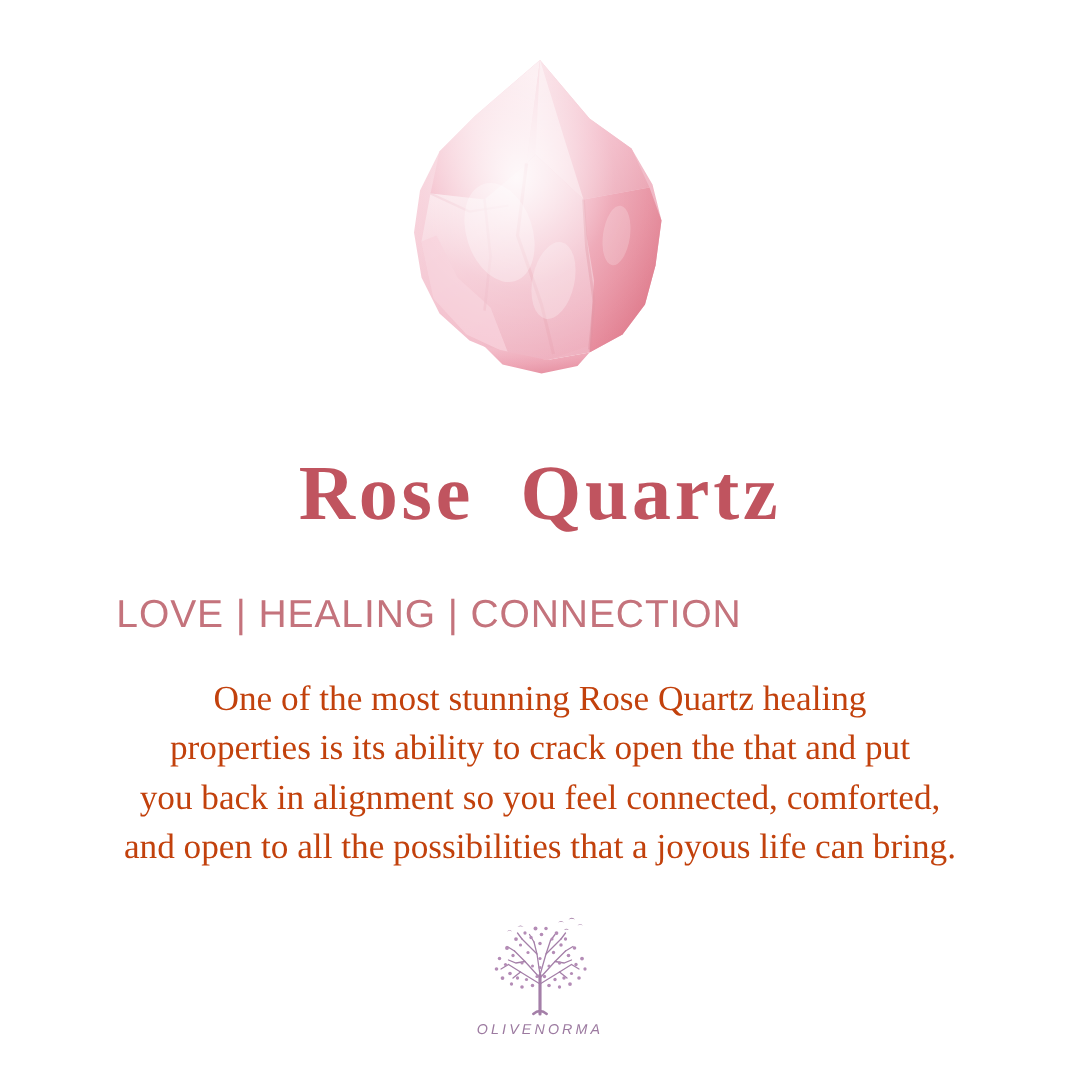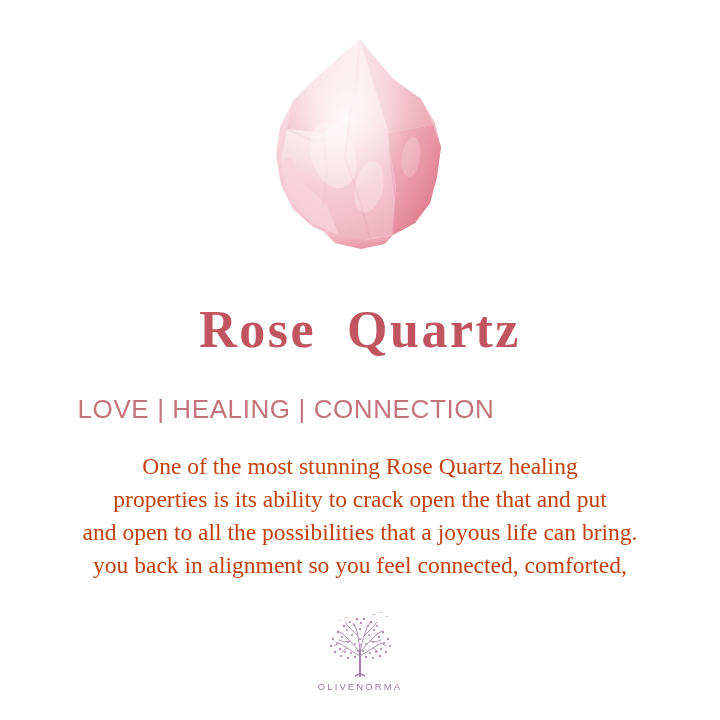--- a/index.html
+++ b/index.html
@@ -107,20 +107,21 @@
     width: 92px;
     height: 70px;
   }
   .logo-word {
     margin-top: 3px;
     font-family: "Liberation Sans", sans-serif;
     font-size: 9.5px;
     letter-spacing: 2.1px;
     color: #9c7aa0;
     text-align: left;
+    font-style: italic;
   }
 </style>
 </head>
 <body>
 
 <div class="page">
 
   <div class="hero">
     <div class="crystal-wrap">
       <svg class="crystal-svg" viewBox="0 0 190 215" xmlns="http://www.w3.org/2000/svg">
@@ -195,22 +196,22 @@
     </div>
   </div>
 
   <div class="title">Rose  Quartz</div>
 
   <div class="subtitle">LOVE | HEALING | CONNECTION</div>
 
   <div class="body-copy">
     <span class="line">One of the most stunning Rose Quartz healing</span>
     <span class="line">properties is its ability to crack open the that and put</span>
+    <span class="line">you back in alignment so you feel connected, comforted,</span>
     <span class="line">and open to all the possibilities that a joyous life can bring.</span>
-    <span class="line">you back in alignment so you feel connected, comforted,</span>
   </div>
 
   <div class="logo">
     <svg class="logo-mark" viewBox="0 0 92 70" xmlns="http://www.w3.org/2000/svg">
       <g stroke="#a47fa8" fill="none" stroke-width="0.85" stroke-linecap="round">
 
         <path d="M46 68 L46 42" stroke-width="2.1"></path>
         <path d="M41.5 68 q4.5 -4 9 0" stroke-width="1.6"></path>
 
         <path d="M46 44 L36 33 L29 26"></path>

